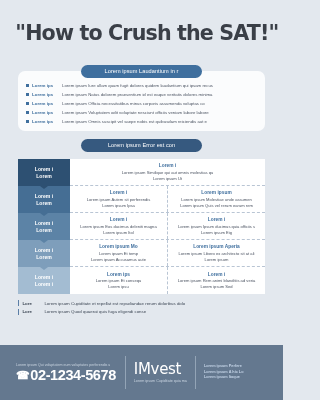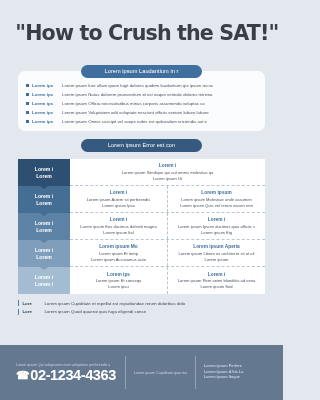--- a/index.html
+++ b/index.html
@@ -449,25 +449,26 @@
       <span class="nlabel">Lore</span>
       <span class="ntext">Lorem ipsum Quod quaerat quis fuga eligendi conse</span>
     </div>
   </div>
 
   <div class="footer">
     <div class="f-left">
       <div class="f-caption">Lorem ipsum Qui voluptatem eum voluptates perferendis u</div>
       <div class="f-phone">
         <span class="tel-icon">☎</span>
-        <span>02-1234-4363</span>
+        <span>02-1234-5678</span>
       </div>
     </div>
     <div class="f-div"></div>
     <div class="f-mid">
+      <div class="f-brand">IMvest</div>
       <div class="f-tag">Lorem ipsum Cupiditate quia ma</div>
     </div>
     <div class="f-div"></div>
     <div class="f-right">
       <div class="f-line">Lorem ipsum Perfere</div>
       <div class="f-line">Lorem ipsum A hic Lo</div>
       <div class="f-line">Lorem ipsum Itaque</div>
     </div>
   </div>
 

